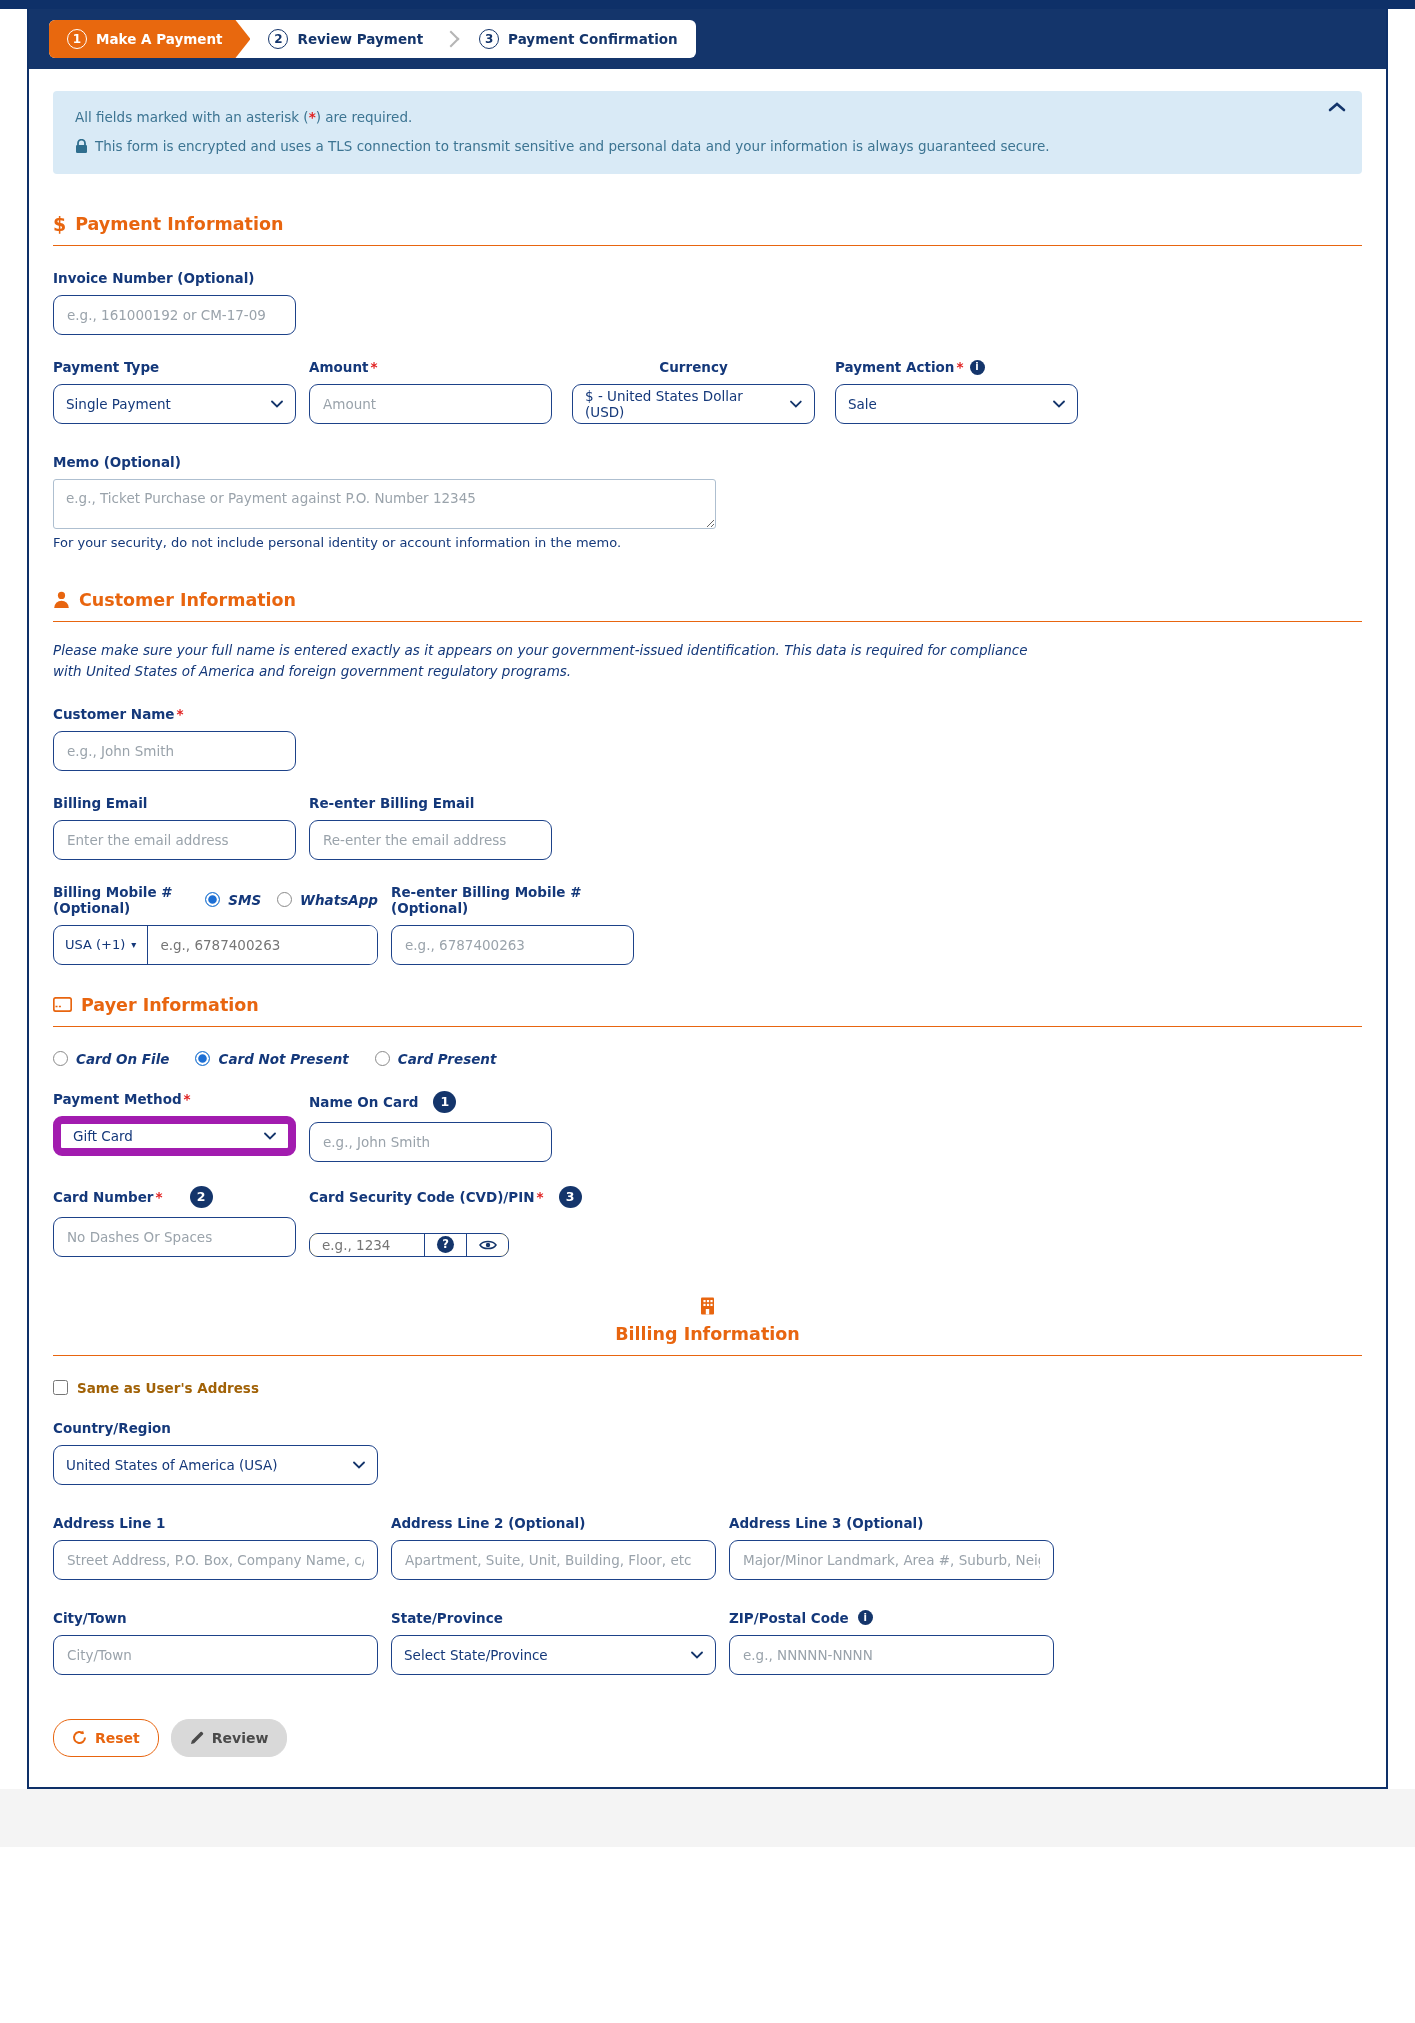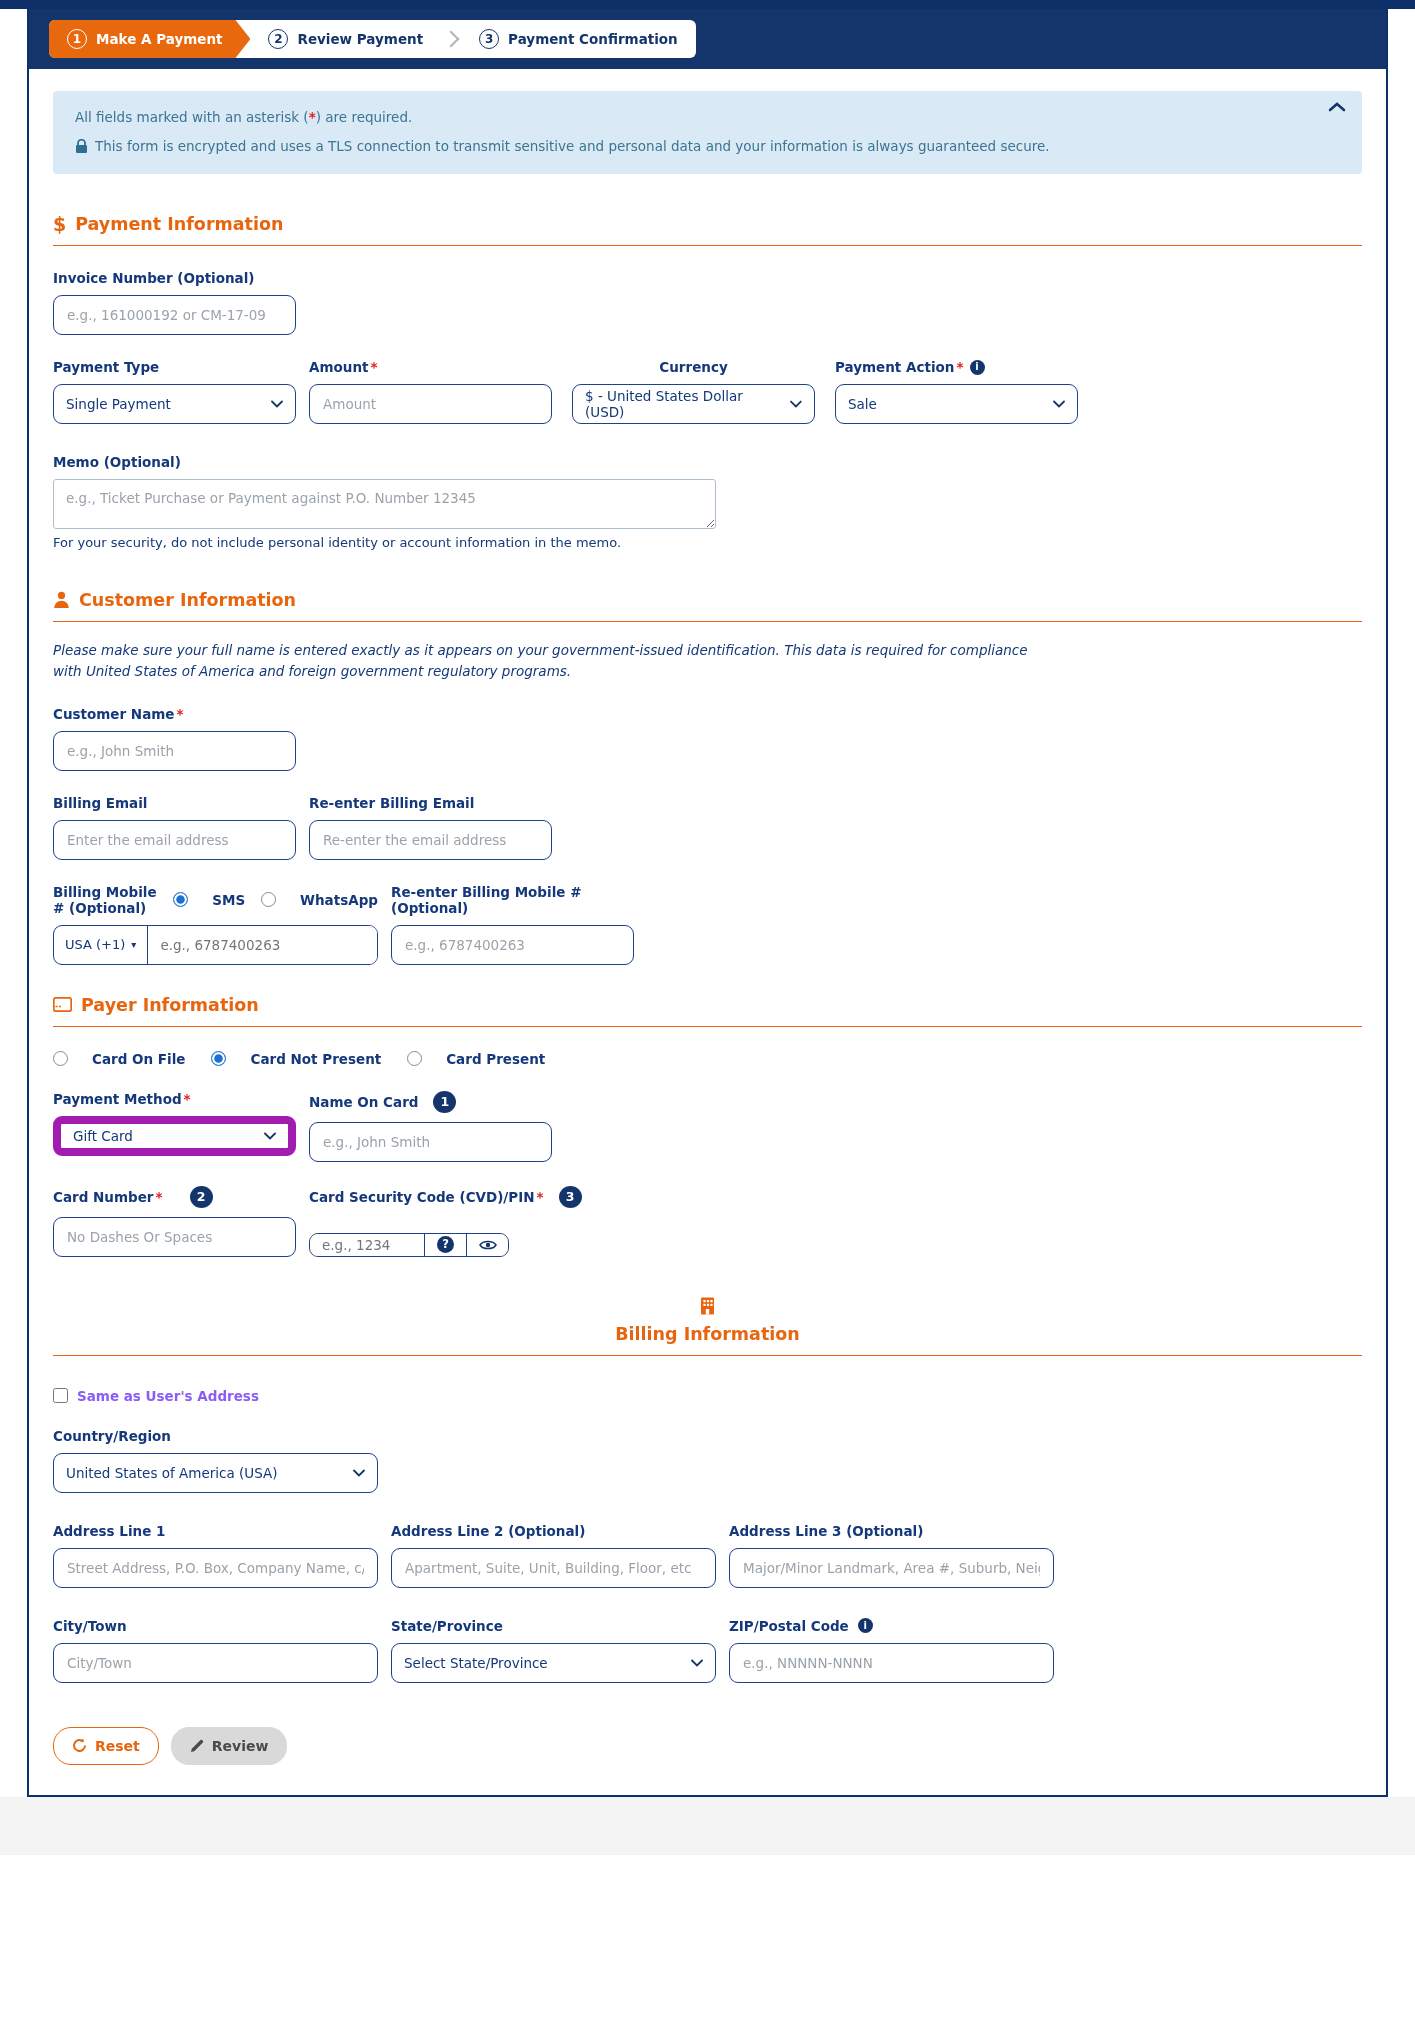--- a/index.html
+++ b/index.html
@@ -40,25 +40,25 @@
   input.tb::placeholder, textarea::placeholder { color:#9aa3ab; opacity:1; }
   .sel { height:40px; border:1px solid #1d4289; border-radius:9px; padding:0 12px; font-size:13.5px; color:#14387a; display:flex; align-items:center; justify-content:space-between; gap:8px; cursor:pointer; background:#fff; }
   .sel.focused { border:8px solid #a21caf; }
   textarea.memo { width:663px; height:50px; border:1px solid #aebfd0; border-radius:3px; padding:10px 12px; font-size:13.5px; color:#14387a; font-family:inherit; resize:both; outline:none; }
   .helper { color:#14387a; font-size:13px; margin-top:6px; }
 
   .badge { min-width:23px; height:22px; padding:0 7px; background:#14356b; border-radius:50%; color:#fff; font-size:12.5px; font-weight:bold; display:inline-flex; align-items:center; justify-content:center; margin-left:10px; flex:none; }
 
   
   .radio-line { display:flex; align-items:center; gap:26px; margin-top:24px; }
-  .radio-item { display:flex; gap:24px; color:#14387a; font-size:13.5px; font-weight:bold; cursor:pointer; }
+  .radio-item { display:flex; gap:8px; color:#14387a; font-size:13.5px; font-weight:bold; cursor:pointer;font-style:italic; }
   .radio-dot { width:15px; height:15px; border-radius:50%; border:1.6px solid #8a8a8a; background:#fff; flex:none; }
   .radio-dot.on { border:1.6px solid #2f7fd4; box-shadow:inset 0 0 0 2.2px #fff; background:#1d6fd4; }
   .inline-radios { display:flex; align-items:center; gap:16px; margin-left:8px; font-weight:bold; }
-  .checkbox-line { display:flex; gap:9px; color:#8b5cf6; font-size:13.5px; font-weight:bold; margin-top:32px; cursor:pointer; }
+  .checkbox-line { display:flex; gap:9px; color:#a16207; font-size:13.5px; font-weight:bold; margin-top:24px; cursor:pointer; }
   .checkbox-box { width:15px; height:15px; border:1.5px solid #767676; border-radius:2.5px; background:#fff; flex:none; }
 
   
   .phone-group { display:flex; align-items:stretch; height:40px; border:1px solid #1d4289; border-radius:9px; overflow:hidden; background:#fff; }
   .phone-prefix { display:flex; align-items:center; gap:6px; padding:0 11px; border-right:1px solid #1d4289; color:#14387a; font-size:13px; cursor:pointer; white-space:nowrap; }
   .phone-group input { border:none; outline:none; flex:1; padding:0 12px; font-size:13.5px; color:#14387a; font-family:inherit; min-width:0; }
 
   
   .cvd-group { display:flex; align-items:stretch; height:24px; border:1px solid #1d4289; border-radius:9px; overflow:hidden; background:#eab308; }
   .cvd-group input { border:none; outline:none; flex:1; padding:0 12px; font-size:13.5px; color:#14387a; font-family:inherit; min-width:0; }

